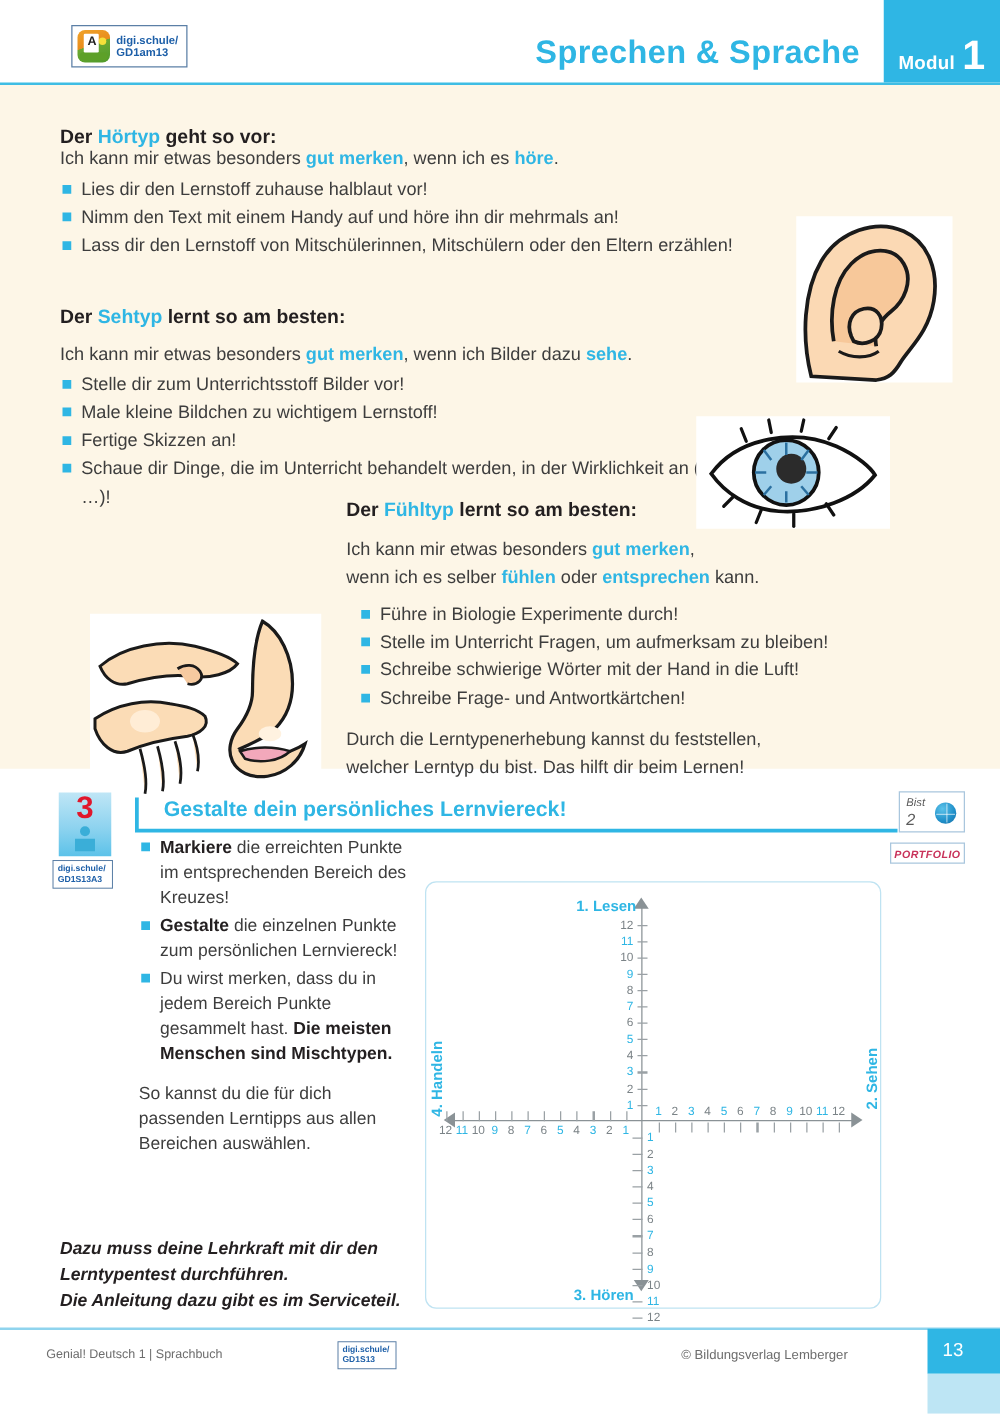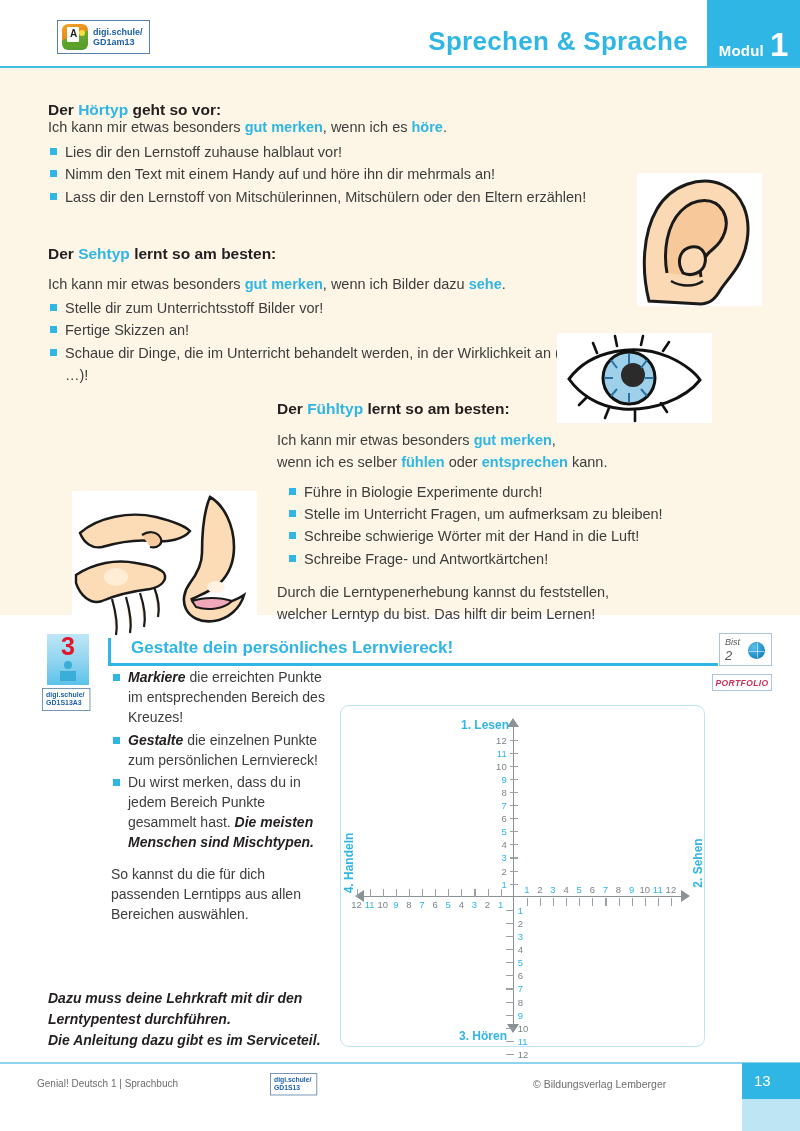--- a/index.html
+++ b/index.html
@@ -32,21 +32,21 @@
   
   .cream { position:absolute; left:0; top:68px; width:800px; height:547px; background:#fdf6e7; }
 
   .h-typ { font-size:15.5px; color:#231f20; font-weight:bold; }
   .h-typ .accent { color:#2fb6e4; }
   .lead { font-size:14.5px; color:#3d3d3d; }
   .lead b { color:#2fb6e4; }
   ul.bl { list-style:none; }
   ul.bl li { position:relative; padding-left:17px; font-size:14.5px; color:#3d3d3d; line-height:1.55; }
   ul.bl li:before { content:""; position:absolute; left:2px; top:7px; width:7px; height:7px; background:#2fb6e4; }
-  ul.bl li b { color:#231f20;font-style:italic; }
+  ul.bl li b { color:#231f20; }
 
   
   .sec-hoer { position:absolute; left:48px; top:33px; width:580px; }
   .sec-hoer .lead { }
   .sec-hoer ul { margin-top:6px; }
 
   
   .sec-seh { position:absolute; left:48px; top:177px; width:560px; }
   .sec-seh .lead { margin-top:13px; }
   .sec-seh ul { margin-top:5px; }
@@ -111,21 +111,21 @@
   .lbl-handeln{ left:-22px; top:150px; transform:rotate(-90deg); transform-origin:center; }
 
   .tk { position:absolute; background:#9aa1a5; }
   .tnum { position:absolute; font-size:9.5px; line-height:1; white-space:nowrap; }
   .tnum.g { color:#7b8387; }
   .tnum.b { color:#2fb6e4; }
 
   
   .footer-rule { position:absolute; left:0; top:1062px; width:800px; height:2px; background:#8fd4ee; }
   .f-left { position:absolute; left:37px; top:1078px; font-size:10px; color:#6d6d6d; }
-  .f-right { position:absolute; left:533px; top:1078px; font-size:10.5px; color:#6d6d6d;text-align:center; }
+  .f-right { position:absolute; left:545px; top:1078px; font-size:10.5px; color:#6d6d6d;text-align:center; }
   .f-digi { position:absolute; left:270px; top:1073px; transform:scale(.8); transform-origin:left top; }
   .f-digi .digi-text { font-size:8.5px; }
   .pg-box { position:absolute; right:0; top:1063px; width:58px; height:36px; background:#2fb6e4; }
   .pg-num { position:absolute; left:12px; top:9px; color:#fff; font-size:15px; }
   .pg-tail { position:absolute; right:0; top:1099px; width:58px; height:32px; background:#bde5f4; }
 </style>
 </head>
 <body>
 
 <div class="page">
@@ -160,20 +160,21 @@
         <li>Nimm den Text mit einem Handy auf und höre ihn dir mehrmals an!</li>
         <li>Lass dir den Lernstoff von Mitschülerinnen, Mitschülern oder den Eltern erzählen!</li>
       </ul>
     </div>
 
     <div class="sec-seh">
       <div class="h-typ"><span>Der </span><span class="accent">Sehtyp</span><span> lernt so am besten:</span></div>
       <div class="lead"><span>Ich kann mir etwas besonders </span><b>gut merken</b><span>, wenn ich Bilder dazu </span><b>sehe</b><span>.</span></div>
       <ul class="bl">
         <li>Stelle dir zum Unterrichtsstoff Bilder vor!</li>
+        <li>Male kleine Bildchen zu wichtigem Lernstoff!</li>
         <li>Fertige Skizzen an!</li>
         <li>Schaue dir Dinge, die im Unterricht behandelt werden, in der Wirklichkeit an (Blume …)!</li>
       </ul>
     </div>
 
     <div class="sec-fuehl">
       <div class="h-typ"><span>Der </span><span class="accent">Fühltyp</span><span> lernt so am besten:</span></div>
       <div class="lead">
         <span>Ich kann mir etwas besonders </span><b>gut merken</b><span>,</span><br>
         <span>wenn ich es selber </span><b>fühlen</b><span> oder </span><b>entsprechen</b><span> kann.</span>

